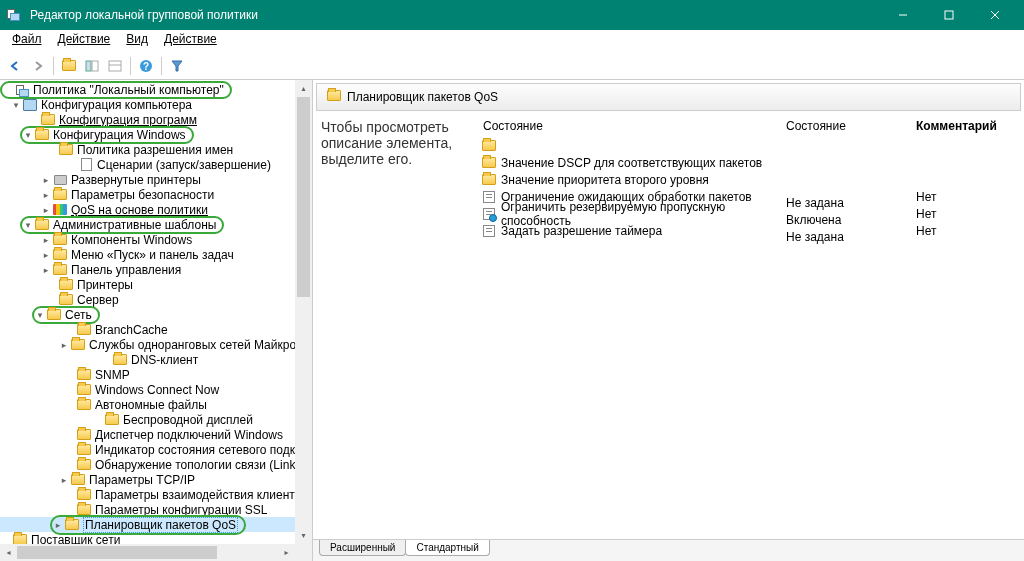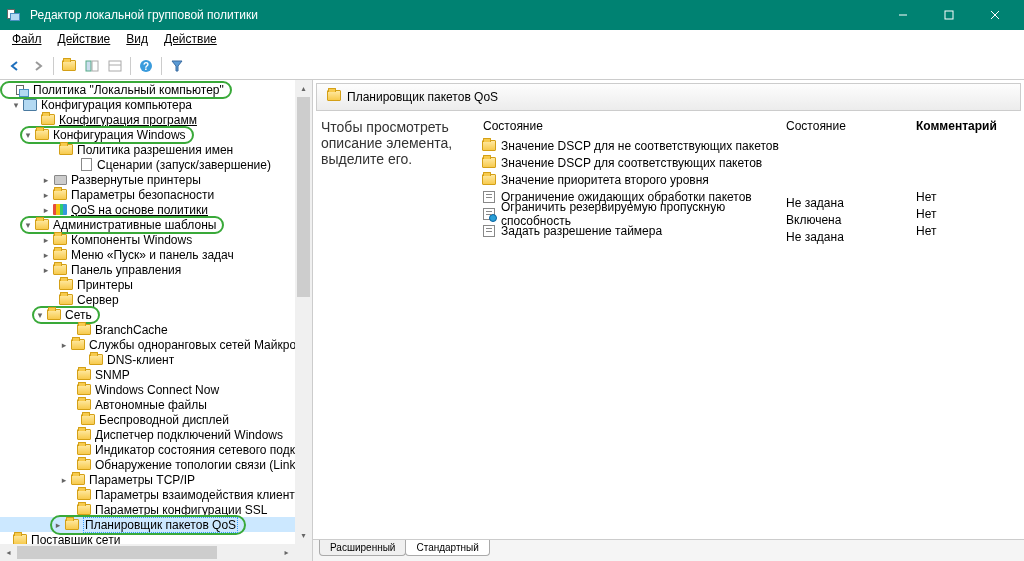--- a/index.html
+++ b/index.html
@@ -279,21 +279,21 @@
           </span>
           <span class="lbl">BranchCache</span>
         </div>
       <div class="tree-row" style="padding-left:58px">
           <span class="exp">▸</span>
           <span class="ico">
             <span class="ifolder"></span>
           </span>
           <span class="lbl">Службы одноранговых сетей Майкросо</span>
         </div>
-      <div class="tree-row" style="padding-left:76px">
+      <div class="tree-row" style="padding-left:100px">
           <span class="exp"></span>
           <span class="ico">
             <span class="ifolder"></span>
           </span>
           <span class="lbl">DNS-клиент</span>
         </div>
       <div class="tree-row" style="padding-left:64px">
           <span class="exp"></span>
           <span class="ico">
             <span class="ifolder"></span>
@@ -307,21 +307,21 @@
           </span>
           <span class="lbl">Windows Connect Now</span>
         </div>
       <div class="tree-row" style="padding-left:64px">
           <span class="exp"></span>
           <span class="ico">
             <span class="ifolder"></span>
           </span>
           <span class="lbl">Автономные файлы</span>
         </div>
-      <div class="tree-row" style="padding-left:68px">
+      <div class="tree-row" style="padding-left:92px">
           <span class="exp"></span>
           <span class="ico">
             <span class="ifolder"></span>
           </span>
           <span class="lbl">Беспроводной дисплей</span>
         </div>
       <div class="tree-row" style="padding-left:64px">
           <span class="exp"></span>
           <span class="ico">
             <span class="ifolder"></span>
@@ -411,21 +411,20 @@
         <div class="col-headers">
           <div class="c1">Состояние</div>
           <div class="c2">Состояние</div>
           <div class="c3">Комментарий</div>
         </div>
         <div id="list-rows">
             <div class="list-row">
               <span class="ico">
                 <span class="ifolder"></span>
               </span>
-              <span class="c1">Значение DSCP для не соответствующих пакетов</span>
               <span class="c2"></span>
               <span class="c3"></span>
             </div>
             <div class="list-row">
               <span class="ico">
                 <span class="ifolder"></span>
               </span>
               <span class="c1">Значение DSCP для соответствующих пакетов</span>
               <span class="c2"></span>
               <span class="c3"></span>

